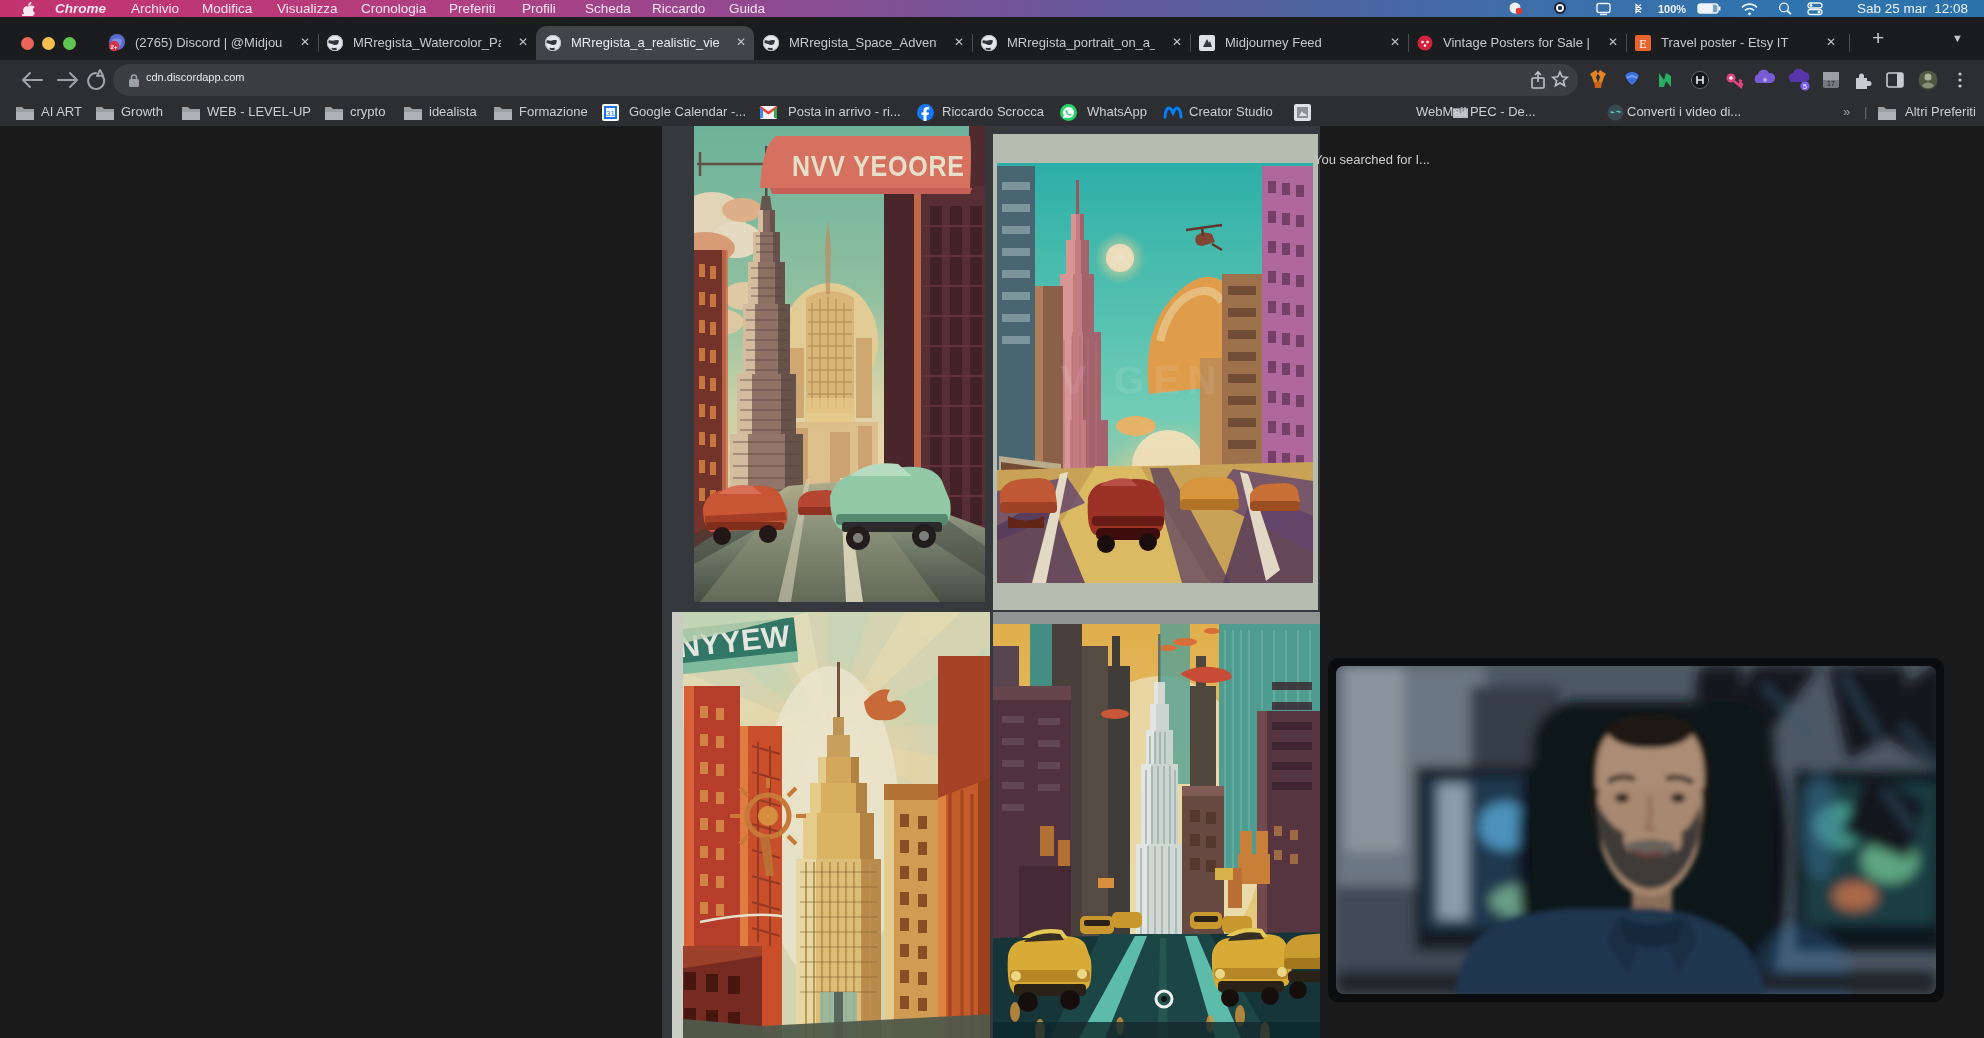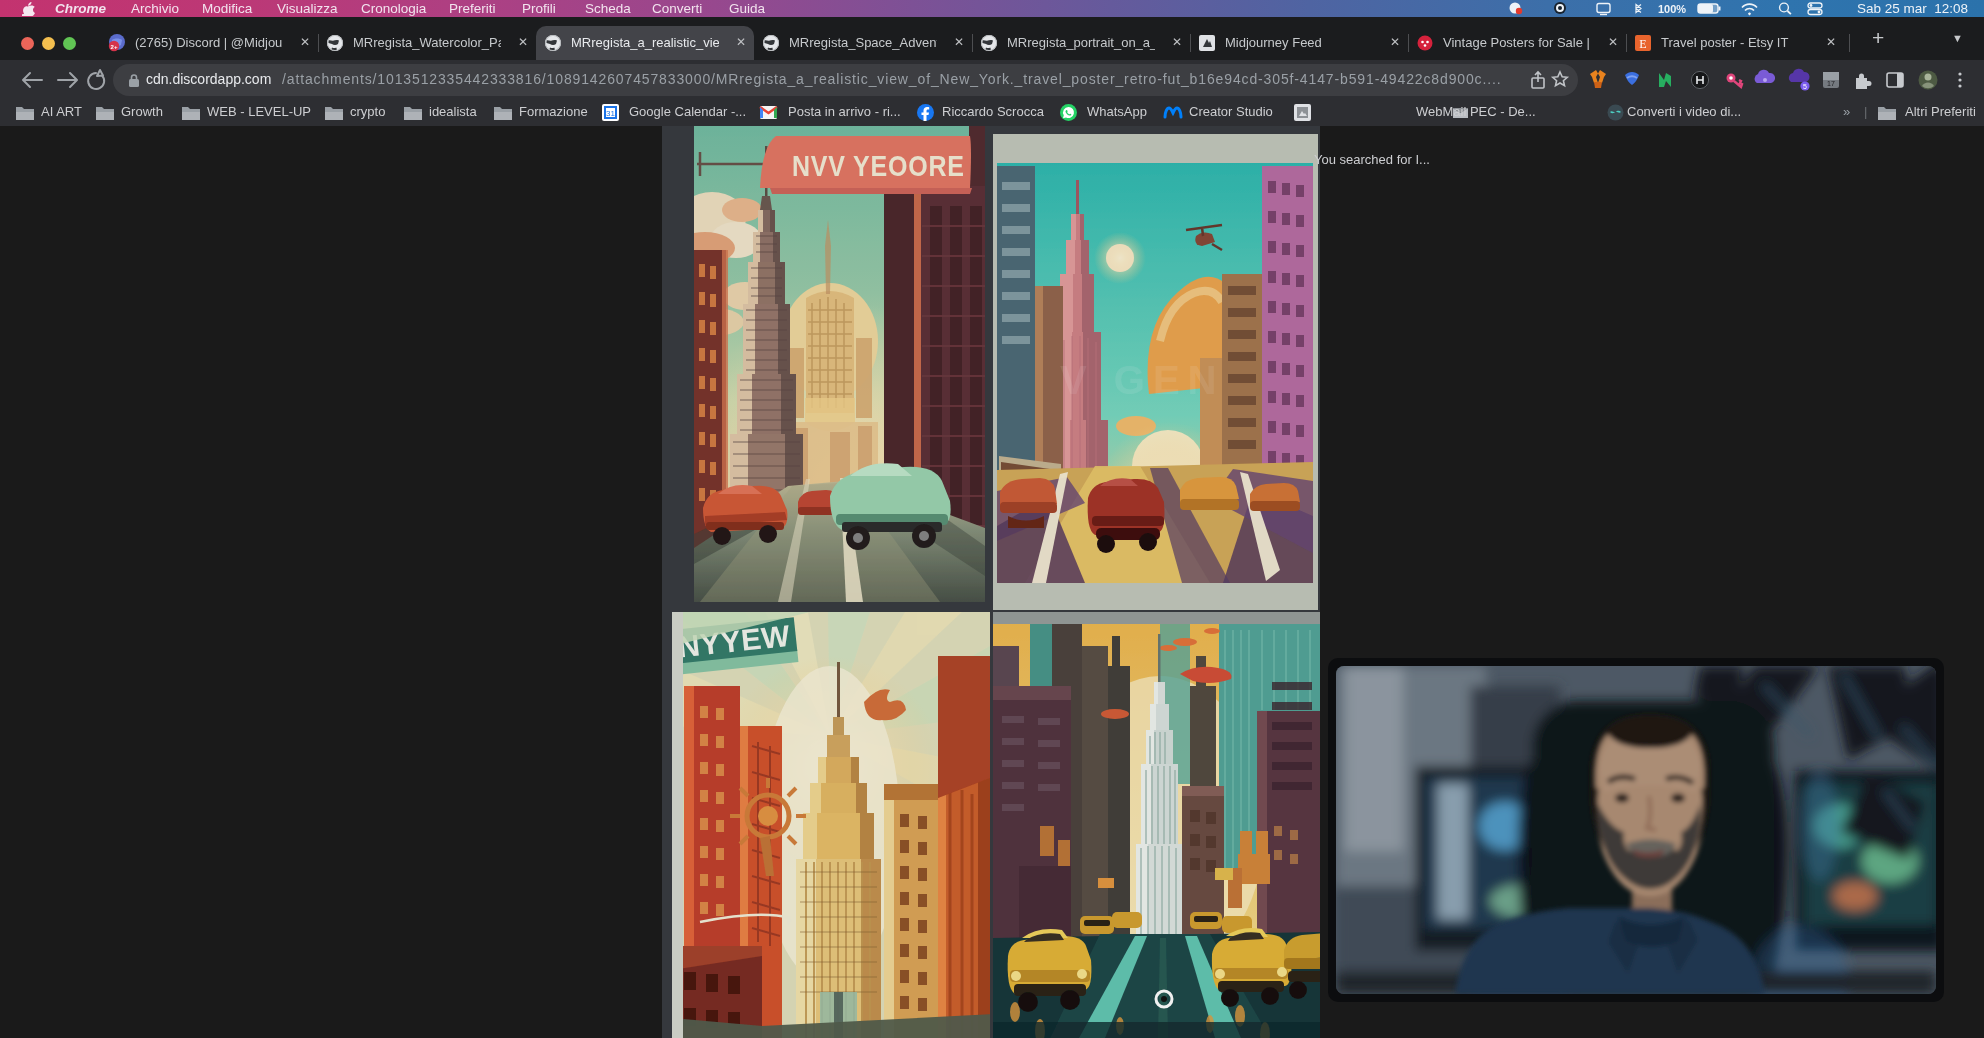--- a/index.html
+++ b/index.html
@@ -11,21 +11,21 @@
 #tabbar { position:absolute; left:0; top:17px; width:1984px; height:43px; background:#1b1c1e; }
 .tl { position:absolute; top:20px; width:13px; height:13px; border-radius:50%; }
 .tab { position:absolute; top:9px; height:34px; font-size:13px; color:#c6c9cc; }
 .tab .ttl { position:absolute; left:35px; top:9px; width:148px; overflow:hidden; white-space:nowrap; }
 .tab .cls { position:absolute; right:8px; top:9px; color:#bfc1c4; font-size:12px; }
 .tab .fav { position:absolute; left:8px; top:8px; width:18px; height:18px; }
 .tsep { position:absolute; top:17px; width:1px; height:18px; background:#4d4e51; }
 #toolbar { position:absolute; left:0; top:60px; width:1984px; height:40px; background:#2d2e32; }
 #bookbar { position:absolute; left:0; top:100px; width:1984px; height:26px; background:#2d2e32; font-size:13px; color:#cdced1; }
 .bi { position:absolute; top:4px; white-space:nowrap; }
-#urlpill { position:absolute; left:113px; top:4px; width:1465px; height:32px; border-radius:16px; background:#3d3e42; color:#9aa0a6; font-size:14px; }
+#urlpill { position:absolute; left:113px; top:4px; width:1465px; height:32px; border-radius:16px; background:#3d3e42; color:#9aa0a6; font-size:11px; }
 #content { position:absolute; left:0; top:126px; width:1984px; height:912px; background:#1b1b1b; }
 </style>
 </head>
 <body>
 <div id="content">
 <svg width="1984" height="912" viewBox="0 0 1984 912">
 <defs>
   <linearGradient id="sky1" x1="0" y1="0" x2="0" y2="1">
           <stop offset="0" stop-color="#74c0a6"></stop>
           <stop offset=".35" stop-color="#9bceac"></stop>
@@ -681,21 +681,21 @@
       <path d="M6.4 3.9c1 0 2.3-.6 3.4-.5 1 .05 2.2.5 2.9 1.5-1.1.7-1.8 1.7-1.7 3 .1 1.5 1 2.6 2 3-.5 1.2-1.7 3.2-3 3.2-.9 0-1.4-.6-2.6-.6s-1.8.6-2.7.6c-1.4 0-3.3-2.6-3.6-4.9C.8 6.8 2.2 4.4 4.3 4.2c.8-.1 1.6.3 2.1.3z" fill="#f6e7f0"></path>
     </svg>
   <b class="mi" style="left:55px;font-style:italic;">Chrome</b>
   <span class="mi" style="left:131px;">Archivio</span>
   <span class="mi" style="left:202px;">Modifica</span>
   <span class="mi" style="left:277px;">Visualizza</span>
   <span class="mi" style="left:361px;">Cronologia</span>
   <span class="mi" style="left:449px;">Preferiti</span>
   <span class="mi" style="left:522px;">Profili</span>
   <span class="mi" style="left:585px;">Scheda</span>
-  <span class="mi" style="left:652px;">Converti</span>
+  <span class="mi" style="left:652px;">Riccardo</span>
   <span class="mi" style="left:729px;">Guida</span>
   <svg class="mi" style="left:1505px;top:1px;" width="330" height="15" viewBox="0 0 330 15">
     <g fill="none" stroke="#eef3f8" stroke-width="1.4">
       <circle cx="10" cy="7" r="5.5" fill="#eef3f8" stroke="none"></circle>
         <circle cx="14" cy="10" r="3.2" fill="#e33a2e" stroke="none"></circle>
       <circle cx="55" cy="7" r="6" fill="#17222e" stroke="none"></circle>
         <circle cx="55" cy="7" r="3" stroke="#eef3f8" stroke-width="2"></circle>
       <rect x="92" y="2.5" width="13" height="9" rx="2"></rect>
         <path d="M95 13.5h7"></path>
       <path d="M131 3.5l5 4-5 4v-8z M131 7.5l5-4 M131 7.5l5 4" stroke-width="1.2"></path>
@@ -809,21 +809,20 @@
       <path d="M58 20h18 M70 13l7 7-7 7"></path>
       <path d="M96 13a8 8 0 1 0 6 2.5 M100 10l3 5.5-6 0.5z" fill="none"></path>
     </g>
   </svg>
   <div id="urlpill">
     <svg width="12" height="15" viewBox="0 0 12 15" style="position:absolute;left:15px;top:9px;">
         <rect x="1" y="6" width="10" height="8" rx="1.5" fill="#9aa0a6"></rect>
         <path d="M3.5 6V4.5a2.5 2.5 0 0 1 5 0V6" stroke="#9aa0a6" stroke-width="1.6" fill="none"></path>
       </svg>
     <span style="position:absolute;left:33px;top:7px;color:#e8eaed;">cdn.discordapp.com</span>
-    <span style="position:absolute;left:169px;top:7px;color:#9aa0a6;letter-spacing:0.87px;">/attachments/1013512335442333816/1089142607457833000/MRregista_a_realistic_view_of_New_York._travel_poster_retro-fut_b16e94cd-305f-4147-b591-49422c8d900c....</span>
     <svg width="40" height="20" viewBox="0 0 40 20" style="position:absolute;right:8px;top:6px;">
       <g stroke="#c0c3c7" stroke-width="1.6" fill="none">
           <rect x="2" y="8" width="12" height="10" rx="1"></rect>
           <path d="M8 12V2 M5 5l3-3 3 3"></path>
           <path d="M30 2l2.2 4.8 5 .5-3.8 3.4 1.1 5-4.5-2.7-4.5 2.7 1.1-5L22.8 7.3l5-.5z"></path>
         </g>
     </svg>
   </div>
   <svg width="400" height="40" viewBox="0 0 400 40" style="position:absolute;left:1584px;top:0;">
     <g transform="translate(14,20)">

